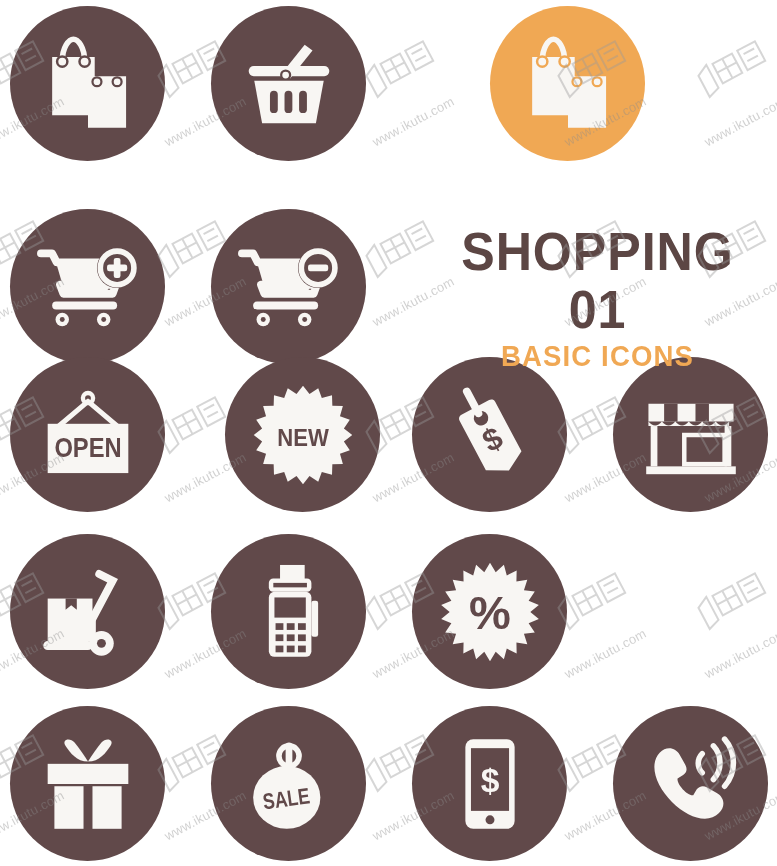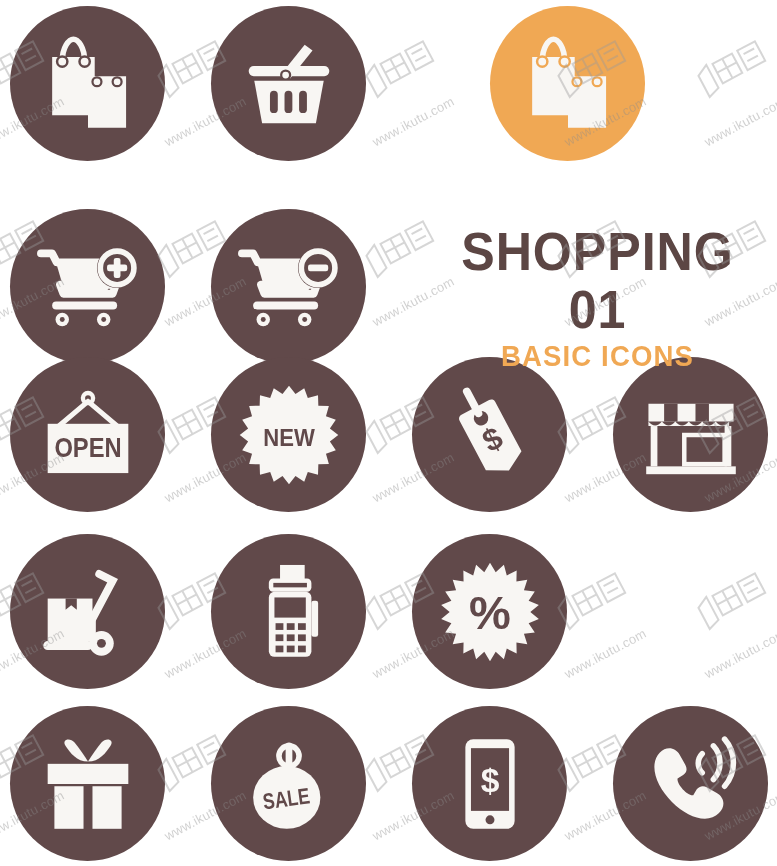--- a/index.html
+++ b/index.html
@@ -178,21 +178,21 @@
       <span>
         <svg width="112" height="112" viewBox="0 0 100 100">
           <circle cx="50" cy="17" r="6.5" fill="#f8f6f3"></circle>
           <circle cx="50" cy="17" r="2.6" fill="#61494a"></circle>
           <path d="M50 20 L24 42 M50 20 L76 42" stroke="#f8f6f3" stroke-width="4.5" stroke-linecap="round"></path>
           <rect x="14" y="40" width="72" height="44" fill="#f8f6f3"></rect>
           <text x="50" y="70" text-anchor="middle" class="icon-text" font-size="25" fill="#61494a" textLength="60" lengthAdjust="spacingAndGlyphs">OPEN</text>
         </svg>
       </span>
     </div>
-    <div class="icon-cell brown" style="left: 211px; top: 357px;">
+    <div class="icon-cell brown" style="left: 225px; top: 357px;">
       <span>
         <svg width="112" height="112" viewBox="0 0 100 100">
           <polygon points="50.0,6.0 55.8,13.5 63.6,8.2 66.8,17.0 75.9,14.4 76.2,23.8 85.6,24.1 83.0,33.2 91.8,36.4 86.5,44.2 94.0,50.0 86.5,55.8 91.8,63.6 83.0,66.8 85.6,75.9 76.2,76.2 75.9,85.6 66.8,83.0 63.6,91.8 55.8,86.5 50.0,94.0 44.2,86.5 36.4,91.8 33.2,83.0 24.1,85.6 23.8,76.2 14.4,75.9 17.0,66.8 8.2,63.6 13.5,55.8 6.0,50.0 13.5,44.2 8.2,36.4 17.0,33.2 14.4,24.1 23.8,23.8 24.1,14.4 33.2,17.0 36.4,8.2 44.2,13.5" fill="#f8f6f3"></polygon>
           <text x="50" y="60" text-anchor="middle" class="icon-text" font-size="22" fill="#61494a" textLength="46" lengthAdjust="spacingAndGlyphs">NEW</text>
         </svg>
       </span>
     </div>
     <div class="icon-cell brown" style="left: 412px; top: 357px;">
       <span>
         <svg width="112" height="112" viewBox="0 0 100 100">

